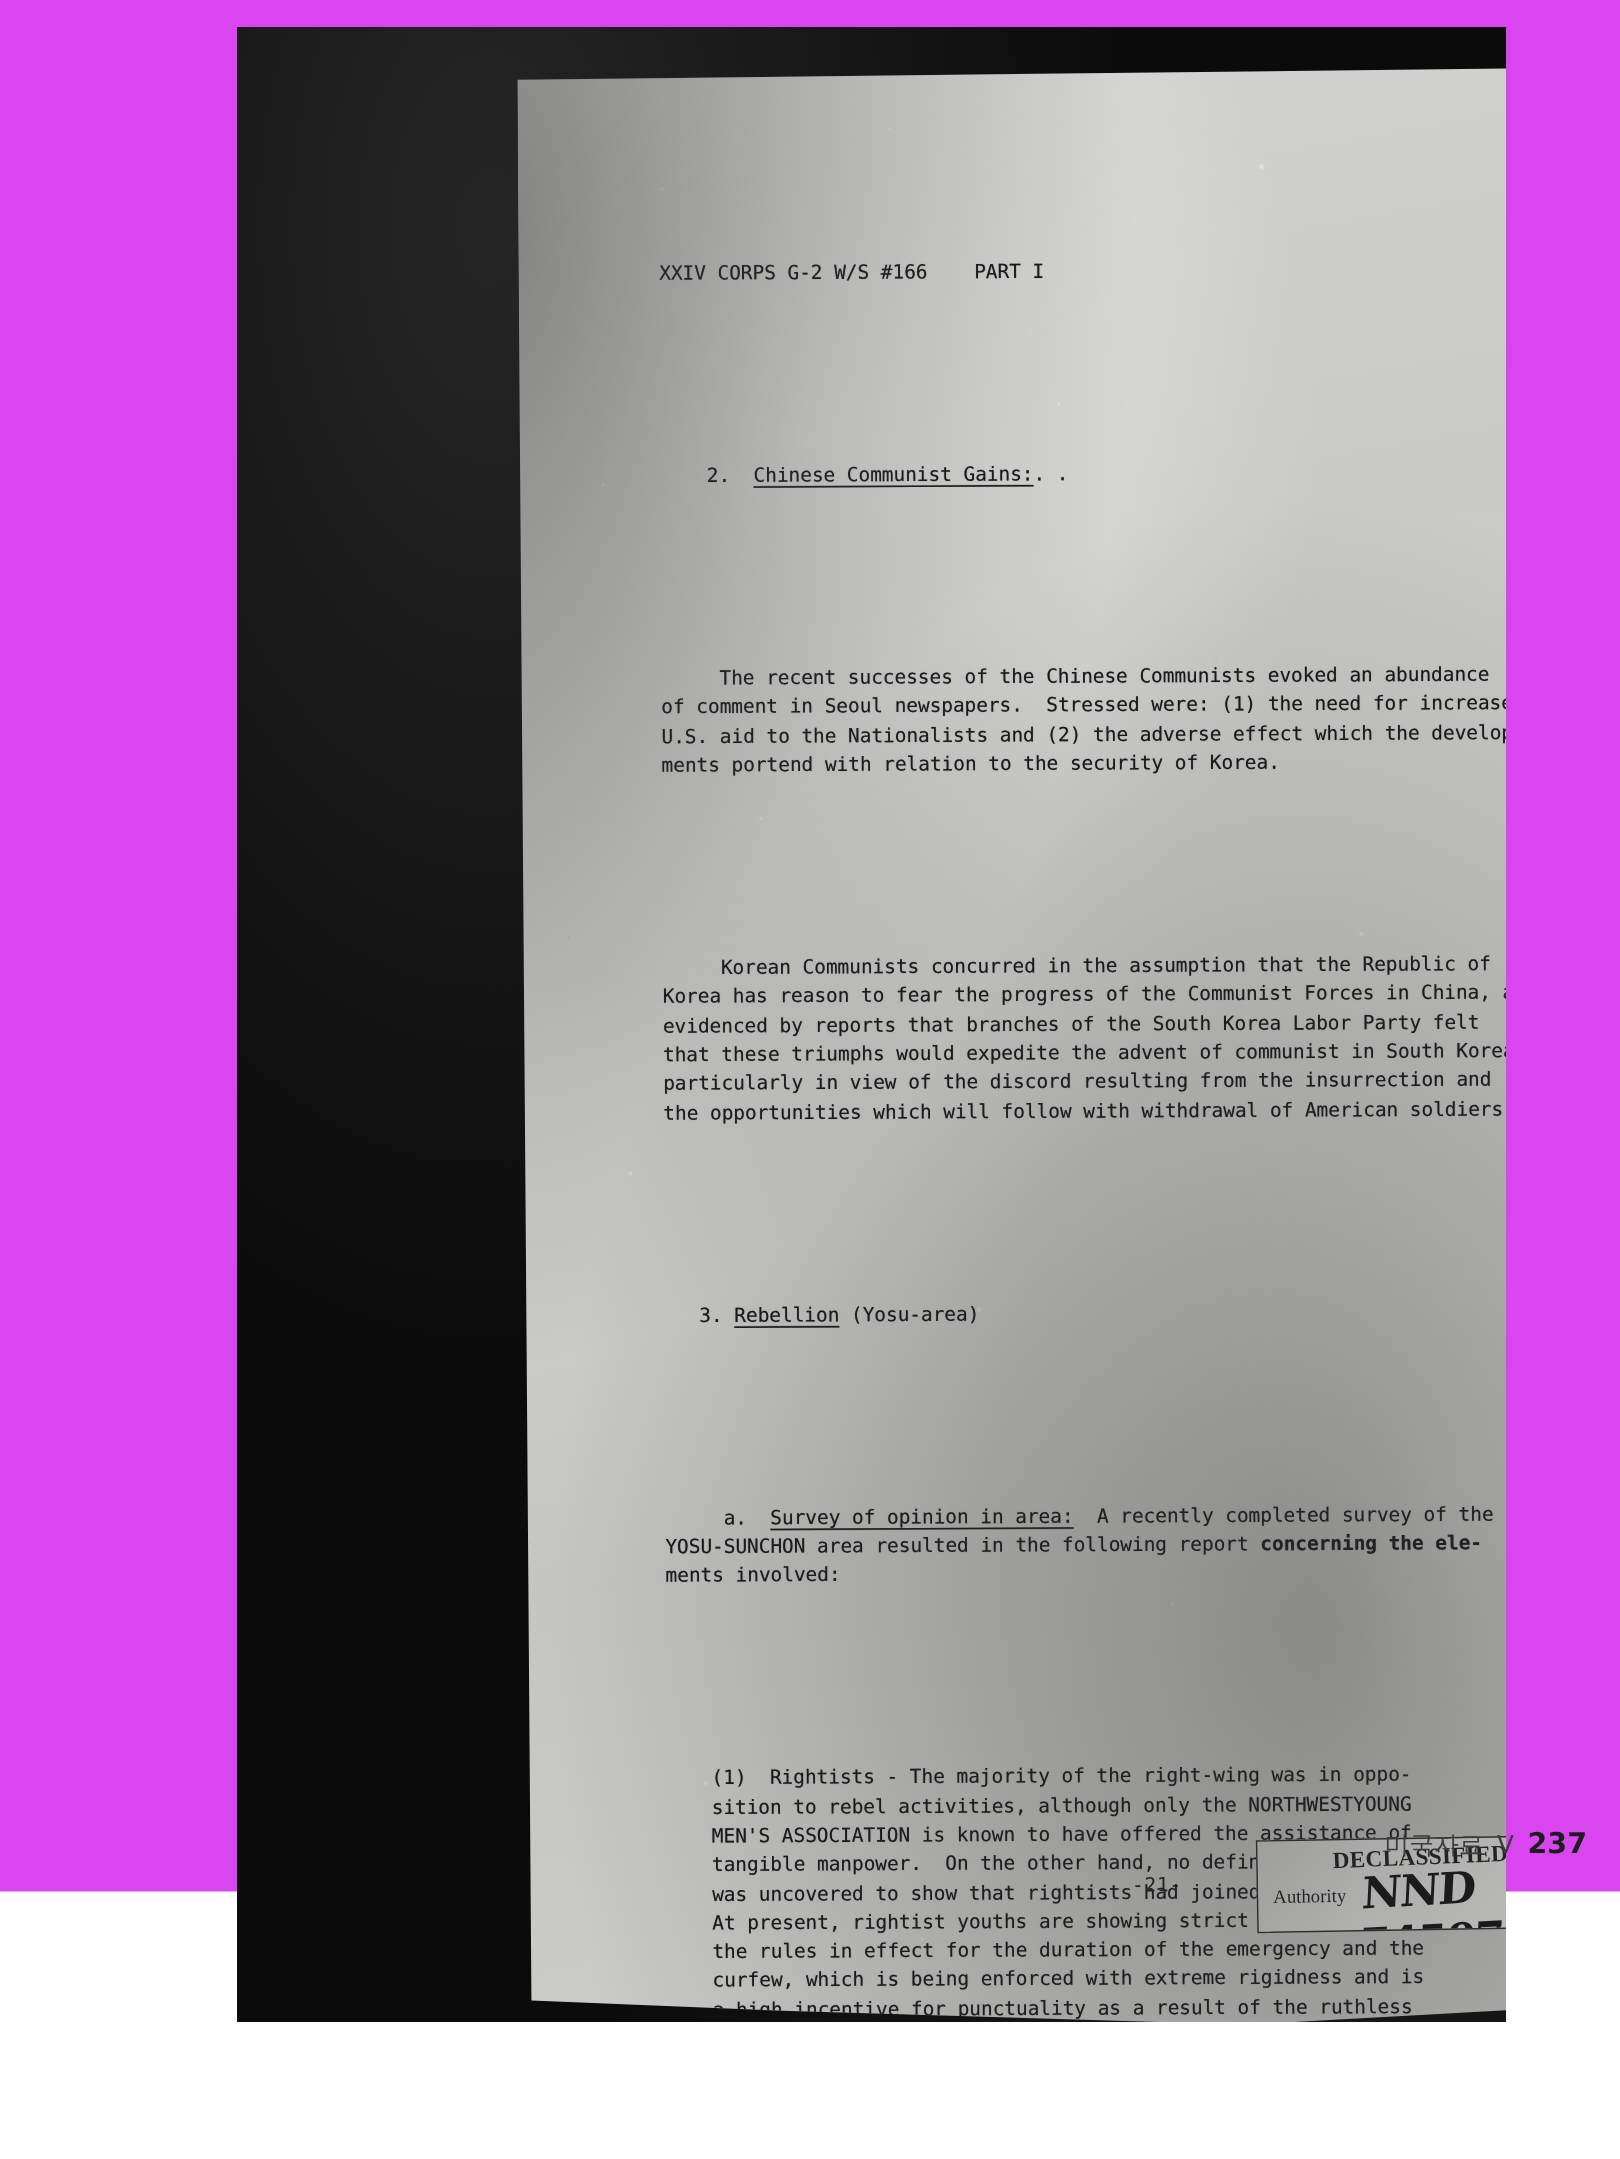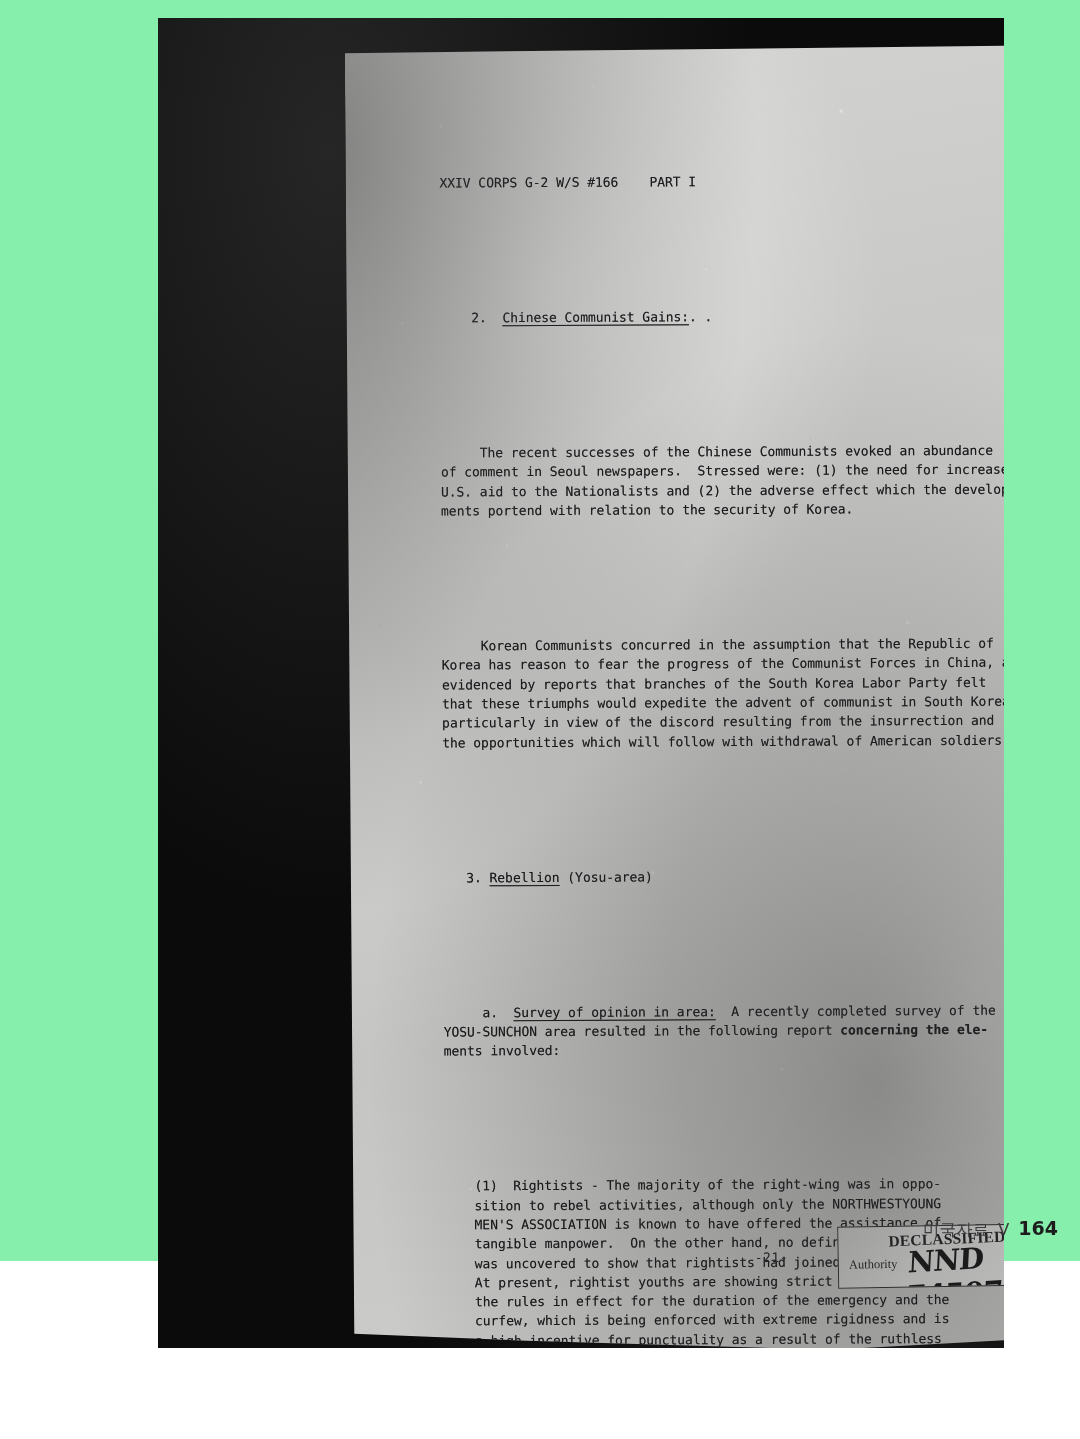--- a/index.html
+++ b/index.html
@@ -9,21 +9,21 @@
     width: 1080px; height: 1439px;
     background: #ffffff;
     font-family: "Liberation Sans", sans-serif;
     overflow: hidden;
   }
 
   #page-root {
     position: relative;
     width: 1080px;
     height: 1261px;
-    background: #86efac;
+    background: #d946ef;
   }
 
   
   .scan-border {
     position: absolute;
     left: 158px; top: 18px;
     width: 846px; height: 1330px;
     background: #0b0b0b;
     overflow: hidden;
   }
@@ -241,16 +241,16 @@
         <div class="stamp-auth-label">Authority</div>
         <div class="stamp-auth-value">NND 745070</div>
       </div>
 
     </div>
   </div>
 
   <div class="book-footer">
     <span class="footer-src">미국자료</span>
     <span class="footer-vol">Ⅴ</span>
-    <span class="footer-page">164</span>
+    <span class="footer-page">237</span>
   </div>
 
 </div>
 
 </body></html>

